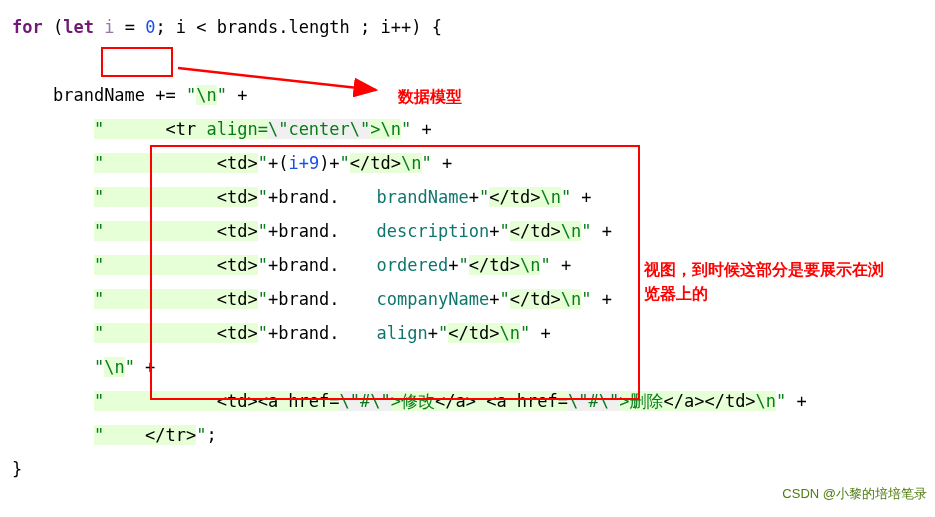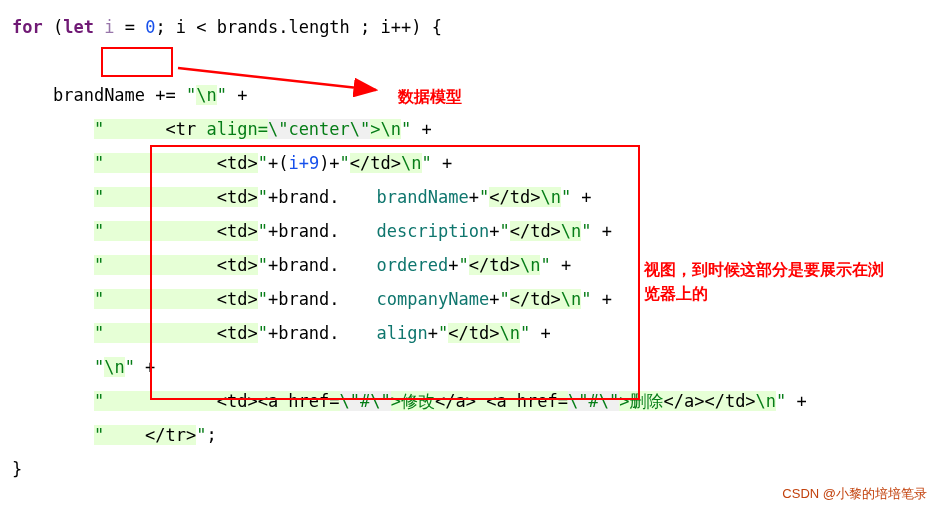--- a/index.html
+++ b/index.html
@@ -47,21 +47,21 @@
     font-family: "Microsoft YaHei","SimHei",sans-serif;
     font-weight: bold;
     font-size: 16px;
   }
   #anno1 { left: 398px; top: 80px; }
   #anno2 { left: 644px; top: 258px; width: 250px; line-height: 24px; }
 
   .watermark {
     position: absolute;
     right: 8px; bottom: 6px;
-    color: #c2410c;
+    color: #4d7c0f;
     font-family: "Microsoft YaHei",sans-serif;
     font-size: 13px;
   }
 </style>
 </head>
 <body>
 
 <div class="code-area">
 <pre><span class="kw">for</span><span> (</span><span class="kw">let</span><span class="var"> i </span><span>= </span><span class="num">0</span><span>; i &lt; brands.length ; i++) {</span></pre>
 <pre> </pre>

